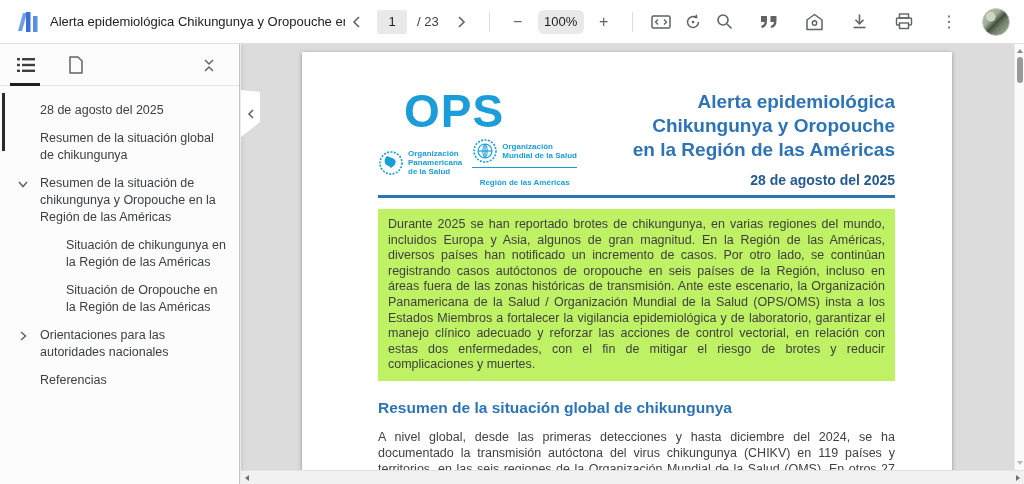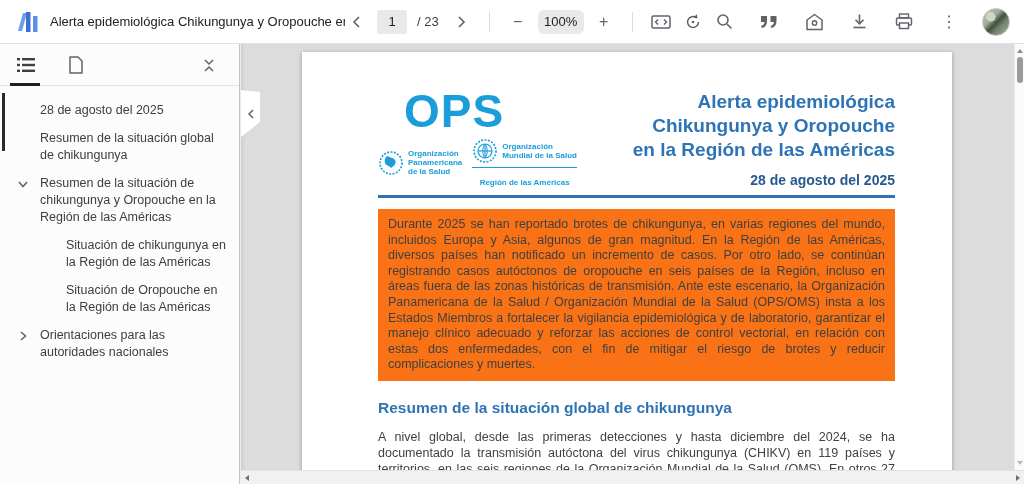--- a/index.html
+++ b/index.html
@@ -65,21 +65,21 @@
   .ops-org-text { font-size:8px; font-weight:bold; color:#1a9dd9; line-height:9px; }
   .who-block { display:flex; flex-direction:column; }
   .who-sub { margin-top:3px; border-top:1px solid #1a9dd9; font-size:8px; font-weight:bold;
              color:#1a9dd9; padding-top:10px; text-align:center; }
 
   .title-block { flex:1; text-align:right; padding-top:2px; }
   .alert-title { font-size:19px; line-height:24px; font-weight:bold; color:#2e74b5; }
   .alert-date { margin-top:10px; font-size:14px; font-weight:bold; color:#27598f; }
   .blue-rule { height:3px; background:#2e74b5; margin-top:7px; }
 
-  .highlight { margin-top:11px; background:#f97316; padding:8px 10px; font-size:12.5px;
+  .highlight { margin-top:11px; background:#bef264; padding:8px 10px; font-size:12.5px;
                line-height:15.6px; color:#404040; text-align:justify; }
 
   .section-heading { margin-top:18px; font-size:15.5px; font-weight:bold; color:#2e74b5; }
   .body-par { margin-top:13px; font-size:12.5px; line-height:15.8px; color:#414141; text-align:justify; }
 
   
   .vscroll { position:absolute; right:0; top:44px; width:10px; height:426px; background:#fafafa;
              border-left:1px solid #ececec; z-index:6; }
   .vs-up { position:absolute; top:5px; left:2px; width:0; height:0;
            border-left:3px solid transparent; border-right:3px solid transparent;
@@ -239,20 +239,21 @@
 
       <div class="toc-item">
         <span class="toc-chevron">
           <svg width="7" height="10" viewBox="0 0 7 10">
               <polyline points="1,1 5.5,5 1,9" fill="none" stroke="#5f6368" stroke-width="1.5"></polyline>
             </svg>
         </span>
         <span>Orientaciones para las autoridades nacionales</span>
       </div>
 
+      <div class="toc-item">Referencias</div>
     </div>
   </div>
 
   <div class="sb-handle">
     <svg width="8" height="10" viewBox="0 0 8 10">
         <polyline points="6,1 2,5 6,9" fill="none" stroke="#5f6368" stroke-width="1.5"></polyline>
       </svg>
   </div>
 
   <div class="viewport">

